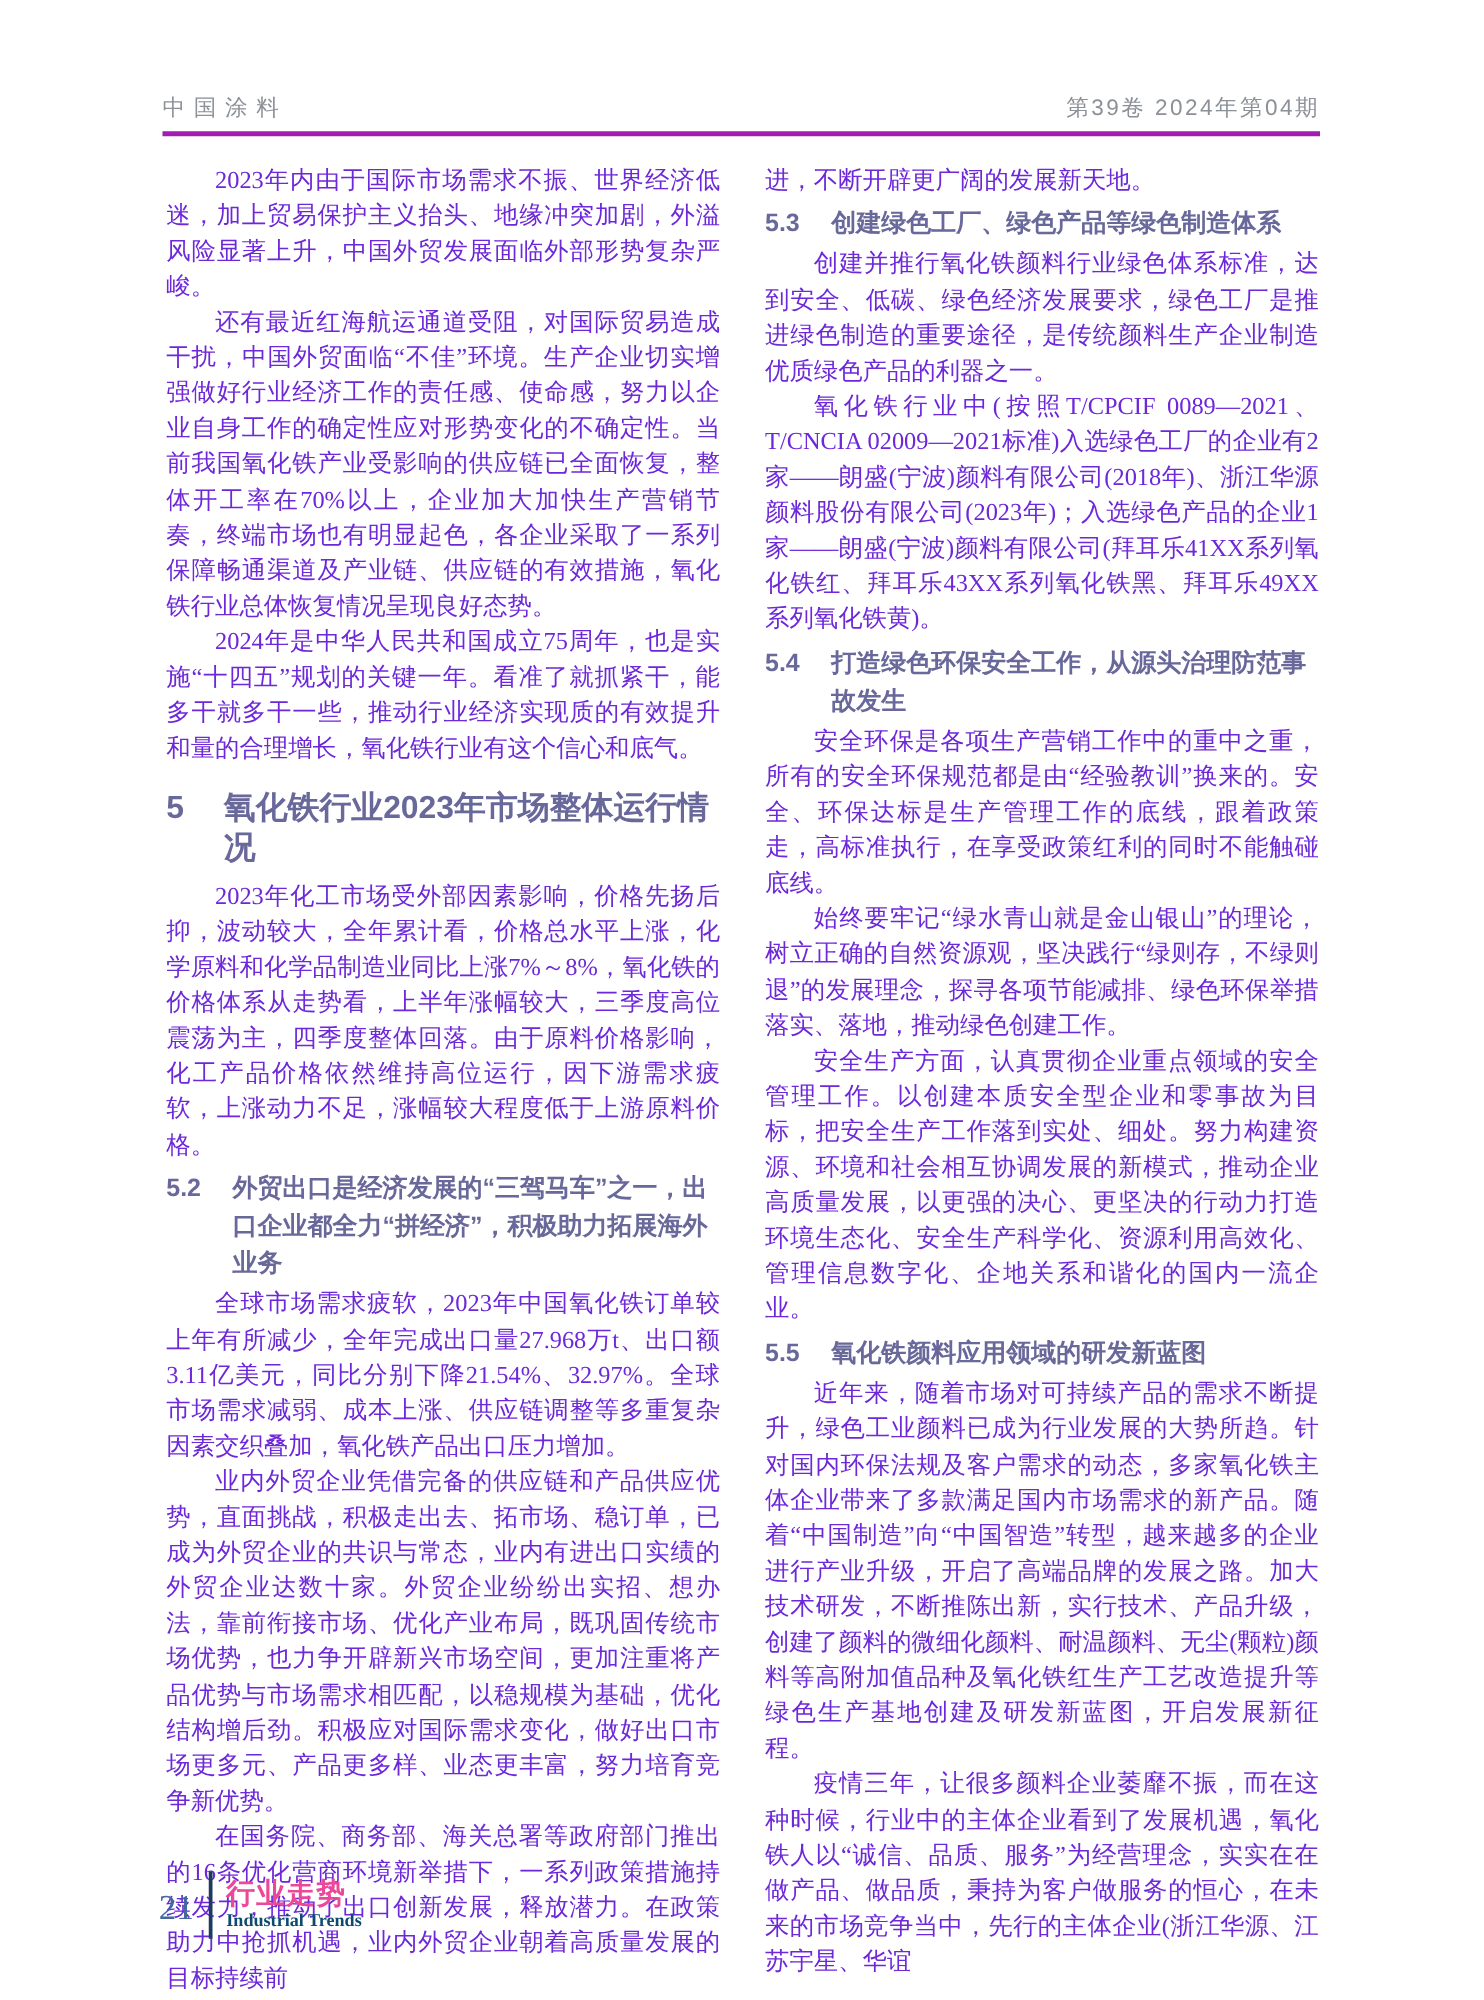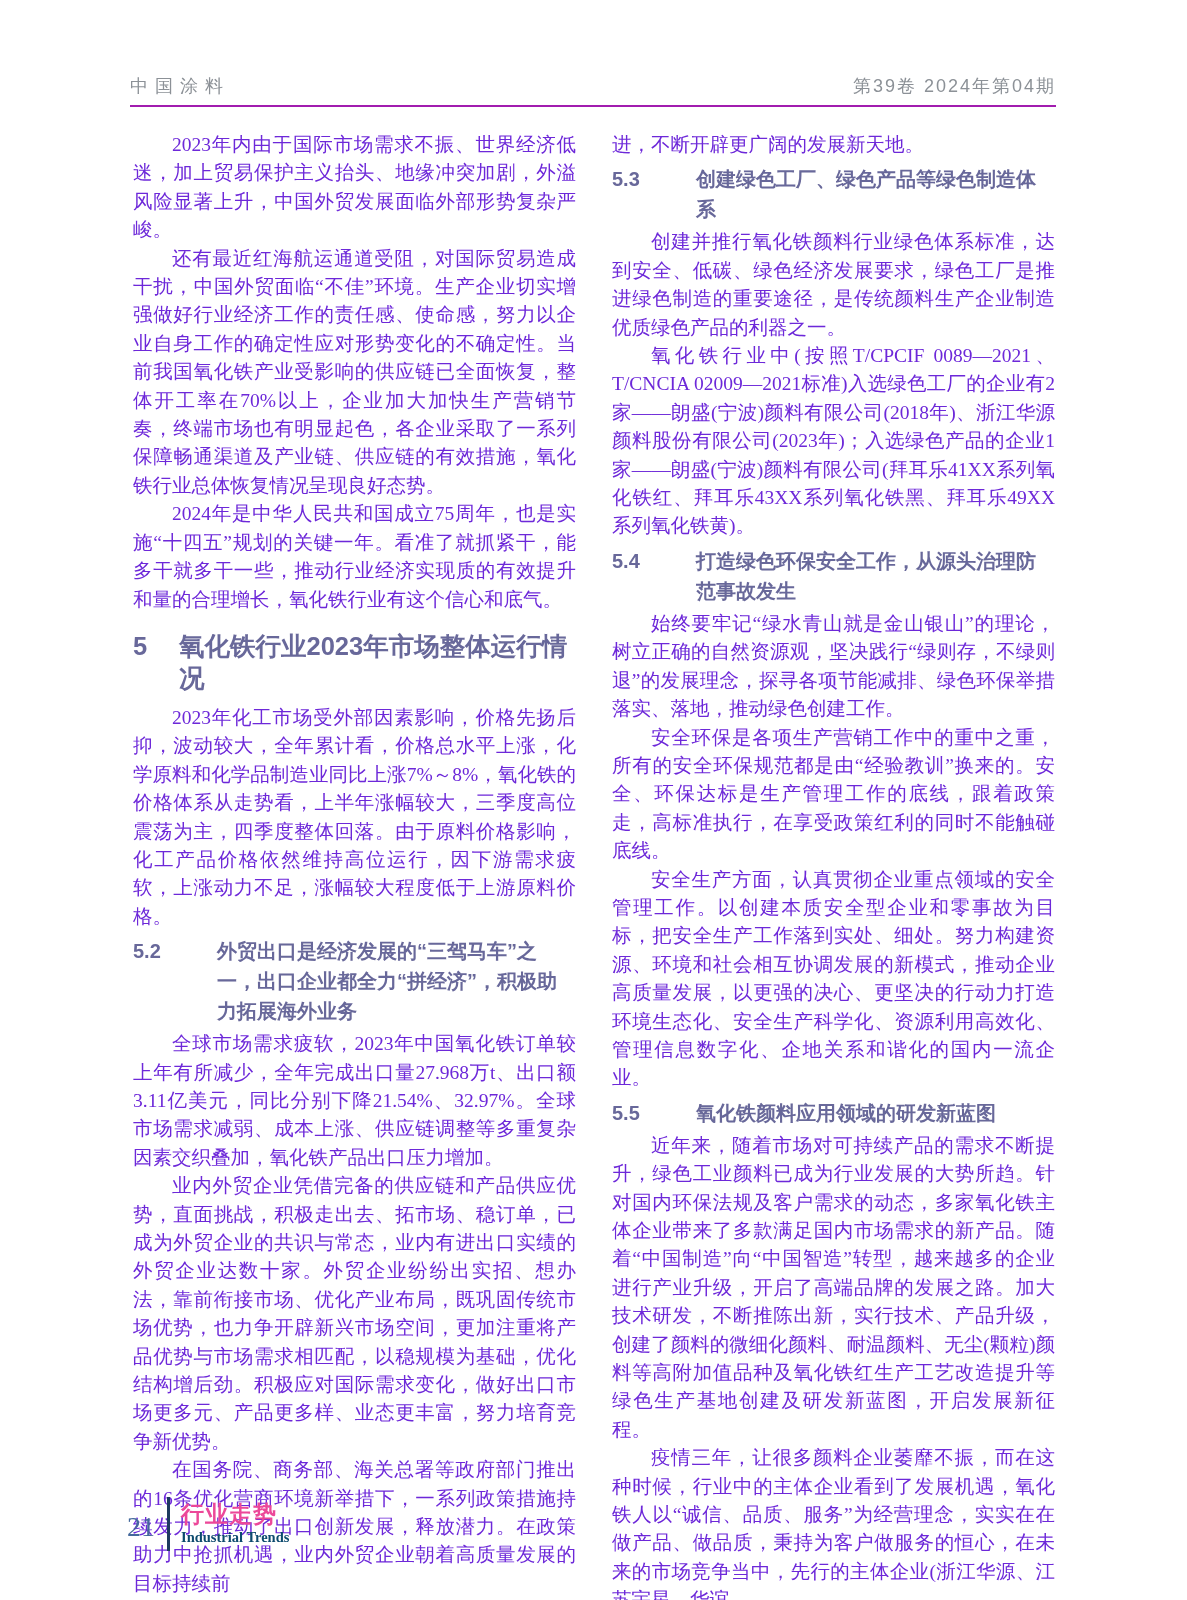--- a/index.html
+++ b/index.html
@@ -9,21 +9,21 @@
     position:relative;
     overflow:hidden;
     font-family:"Liberation Serif","DejaVu Serif",serif;
     color:#222;
   }
   
   .page-header{
     position:absolute;top:74px;left:130px;width:926px;
     display:flex;justify-content:space-between;align-items:flex-end;
     padding-bottom:7px;
-    border-bottom:2px solid #a21caf;
+    border-bottom:4px solid #a21caf;
     font-family:"Liberation Sans","DejaVu Sans",sans-serif;
     color:#8c9197;font-size:18px;gap:30px;
   }
   .journal-name{letter-spacing:7px;}
   .issue-info{letter-spacing:2px;}
   
   .columns{
     position:absolute;top:131px;left:133px;width:922px;
     display:flex;gap:36px;
   }
@@ -42,21 +42,20 @@
     font-weight:bold;font-size:25.5px;line-height:32px;
     color:#68689a;
   }
   .h1 .num{flex:none;width:46px;}
   .h2{
     display:flex;align-items:baseline;
     margin:5px 0 4px 0;
     font-family:"Liberation Sans","DejaVu Sans",sans-serif;
     font-weight:bold;font-size:20px;line-height:30px;
     color:#68689a;
-    gap:31px;
   }
   .h2 .num{flex:none;width:53px;}
   .h2 .title{flex:1;}
   
   .page-footer{
     position:absolute;left:127px;top:1497px;
     display:flex;align-items:center;
   }
   .page-number{
     font-family:"Liberation Serif","DejaVu Serif",serif;
@@ -119,22 +118,22 @@
     </div>
 
     <p class="body">创建并推行氧化铁颜料行业绿色体系标准，达到安全、低碳、绿色经济发展要求，绿色工厂是推进绿色制造的重要途径，是传统颜料生产企业制造优质绿色产品的利器之一。</p>
     <p class="body">氧化铁行业中(按照T/CPCIF 0089—2021、T/CNCIA 02009—2021标准)入选绿色工厂的企业有2家——朗盛(宁波)颜料有限公司(2018年)、浙江华源颜料股份有限公司(2023年)；入选绿色产品的企业1家——朗盛(宁波)颜料有限公司(拜耳乐41XX系列氧化铁红、拜耳乐43XX系列氧化铁黑、拜耳乐49XX系列氧化铁黄)。</p>
 
     <div class="h2">
       <span class="num">5.4</span>
       <span class="title">打造绿色环保安全工作，从源头治理防范事故发生</span>
     </div>
 
+    <p class="body">安全环保是各项生产营销工作中的重中之重，所有的安全环保规范都是由“经验教训”换来的。安全、环保达标是生产管理工作的底线，跟着政策走，高标准执行，在享受政策红利的同时不能触碰底线。</p>
     <p class="body">始终要牢记“绿水青山就是金山银山”的理论，树立正确的自然资源观，坚决践行“绿则存，不绿则退”的发展理念，探寻各项节能减排、绿色环保举措落实、落地，推动绿色创建工作。</p>
-    <p class="body">安全环保是各项生产营销工作中的重中之重，所有的安全环保规范都是由“经验教训”换来的。安全、环保达标是生产管理工作的底线，跟着政策走，高标准执行，在享受政策红利的同时不能触碰底线。</p>
     <p class="body">安全生产方面，认真贯彻企业重点领域的安全管理工作。以创建本质安全型企业和零事故为目标，把安全生产工作落到实处、细处。努力构建资源、环境和社会相互协调发展的新模式，推动企业高质量发展，以更强的决心、更坚决的行动力打造环境生态化、安全生产科学化、资源利用高效化、管理信息数字化、企地关系和谐化的国内一流企业。</p>
 
     <div class="h2">
       <span class="num">5.5</span>
       <span class="title">氧化铁颜料应用领域的研发新蓝图</span>
     </div>
 
     <p class="body">近年来，随着市场对可持续产品的需求不断提升，绿色工业颜料已成为行业发展的大势所趋。针对国内环保法规及客户需求的动态，多家氧化铁主体企业带来了多款满足国内市场需求的新产品。随着“中国制造”向“中国智造”转型，越来越多的企业进行产业升级，开启了高端品牌的发展之路。加大技术研发，不断推陈出新，实行技术、产品升级，创建了颜料的微细化颜料、耐温颜料、无尘(颗粒)颜料等高附加值品种及氧化铁红生产工艺改造提升等绿色生产基地创建及研发新蓝图，开启发展新征程。</p>
     <p class="body">疫情三年，让很多颜料企业萎靡不振，而在这种时候，行业中的主体企业看到了发展机遇，氧化铁人以“诚信、品质、服务”为经营理念，实实在在做产品、做品质，秉持为客户做服务的恒心，在未来的市场竞争当中，先行的主体企业(浙江华源、江苏宇星、华谊</p>
   </div>

